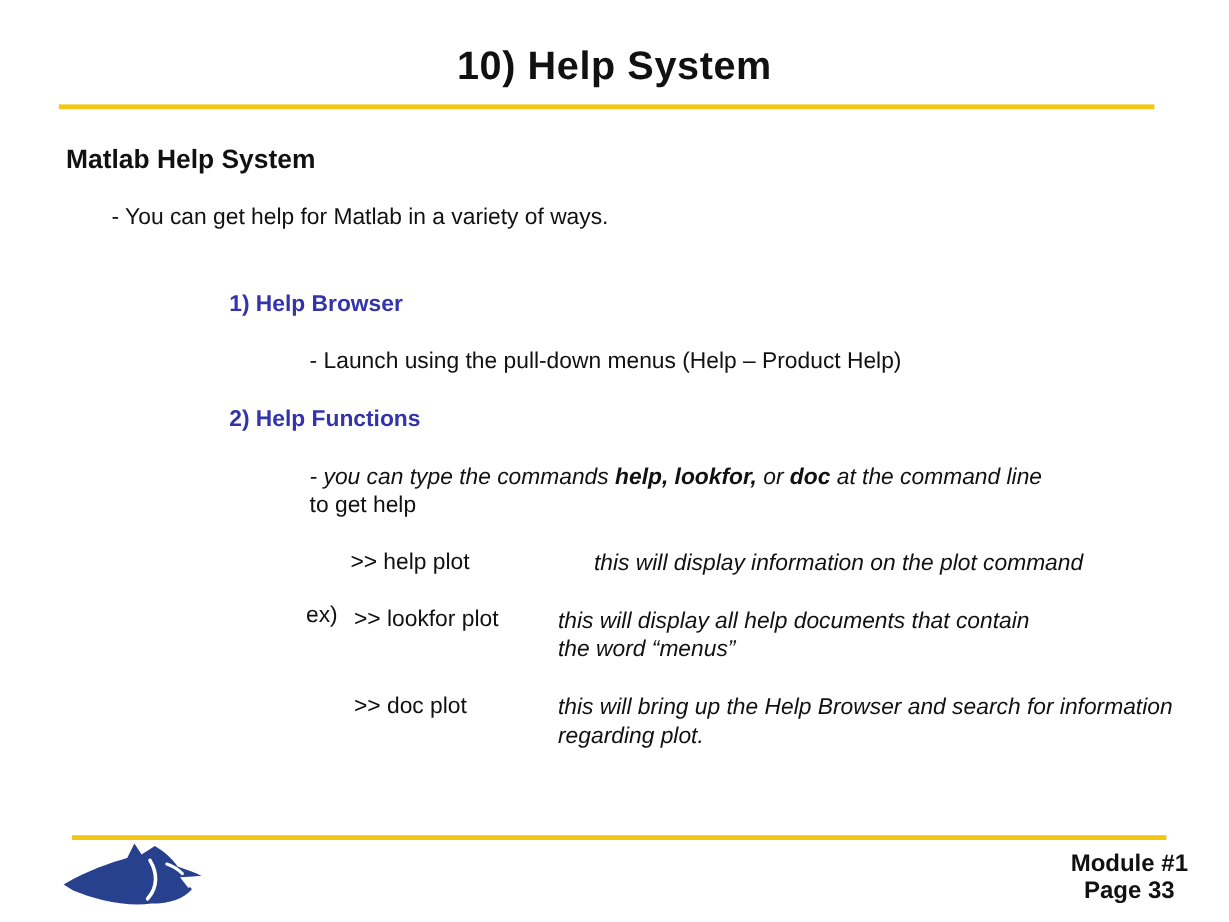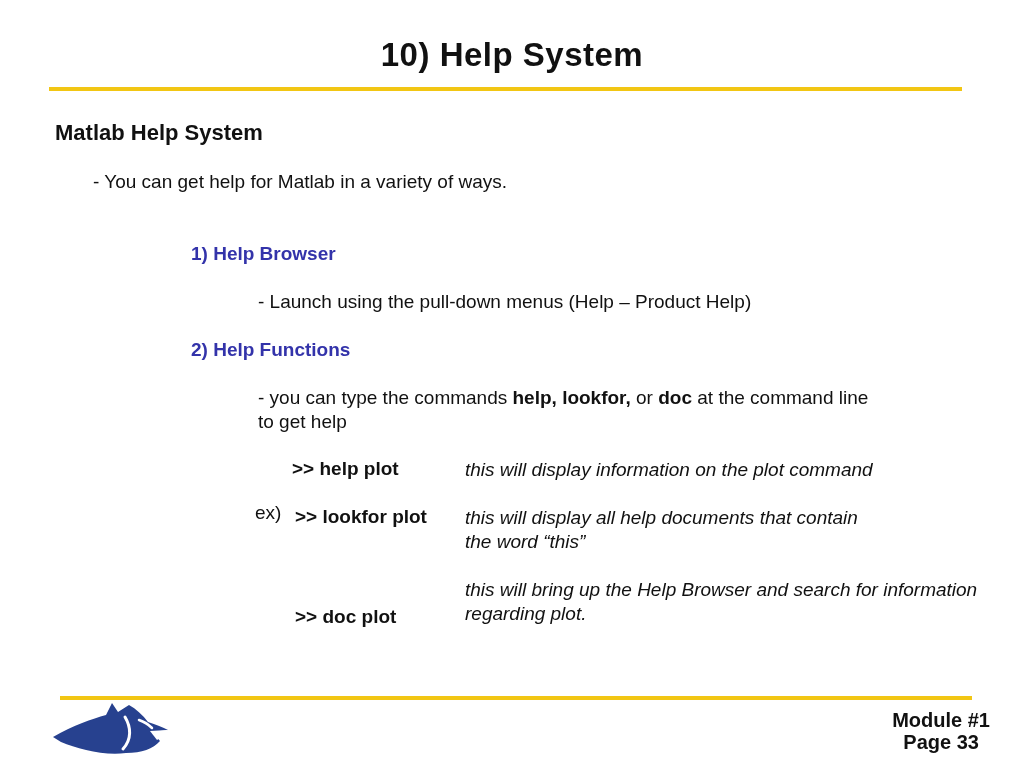--- a/index.html
+++ b/index.html
@@ -38,35 +38,35 @@
   .intro{left:93px;top:171px;font-size:19px;}
   .blue-heading{
     font-size:19px;font-weight:bold;
     color:var(--heading-blue);
     margin-left:36px;
   }
   .h-browser{left:155px;top:243px;}
   .h-functions{left:155px;top:339px;}
   .body-line{font-size:19px;}
   .launch-line{left:258px;top:291px;}
-  .commands-line1{left:258px;top:387px;}
+  .commands-line1{left:258px;top:387px;font-style:italic;}
   .commands-line2{left:258px;top:411px;}
   .b{font-weight:bold;}
   .ex-row{font-size:19px;}
-  .cmd{position:absolute;font-weight:bold;}
+  .cmd{position:absolute;font-weight:normal;}
   .cmd-1{left:292px;top:458px;}
   .cmd-2{left:295px;top:506px;}
-  .cmd-3{left:295px;top:578px;margin-top:28px;}
+  .cmd-3{left:295px;top:578px;}
   .ex-label{left:255px;top:458px;margin-top:44px;}
   .desc{
     position:absolute;left:465px;
     font-size:19px;font-style:italic;
     line-height:24px;white-space:nowrap;
   }
-  .desc-1{top:458px;}
+  .desc-1{top:458px;margin-left:30px;}
   .desc-2{top:506px;}
   .desc-3{top:578px;}
   .footer-title{
     left:380px;top:724px;width:210px;
     text-align:center;
     font-size:17px;font-weight:bold;
   }
   .footer-module{
     right:34px;top:709px;
     text-align:center;
@@ -100,21 +100,21 @@
 
   <div class="abs body-line commands-line1"><span>- you can type the commands </span><span class="b">help, lookfor,</span><span> or </span><span class="b">doc</span><span> at the command line</span></div>
 
   <div class="abs body-line commands-line2">to get help</div>
 
   <div class="abs ex-row ex-label">ex) </div>
   <div class="cmd cmd-1 ex-row">&gt;&gt; help plot</div>
   <div class="desc desc-1"><span>this will display information on the plot command</span></div>
 
   <div class="cmd cmd-2 ex-row">&gt;&gt; lookfor plot</div>
-  <div class="desc desc-2"><span>this will display all help documents that contain</span><br><span>the word “this”</span></div>
+  <div class="desc desc-2"><span>this will display all help documents that contain</span><br><span>the word “menus”</span></div>
 
   <div class="cmd cmd-3 ex-row">&gt;&gt; doc plot</div>
   <div class="desc desc-3"><span>this will bring up the Help Browser and search for information</span><br><span>regarding plot.</span></div>
 
   <div class="rule rule-bottom"></div>
 
   <svg class="logo" viewBox="0 0 244 128" xmlns="http://www.w3.org/2000/svg" aria-hidden="true">
     <path fill="#27418F" d="M6,74
       C 48,50 84,38 112,30
       L 124,6 L 136,24 L 158,10

